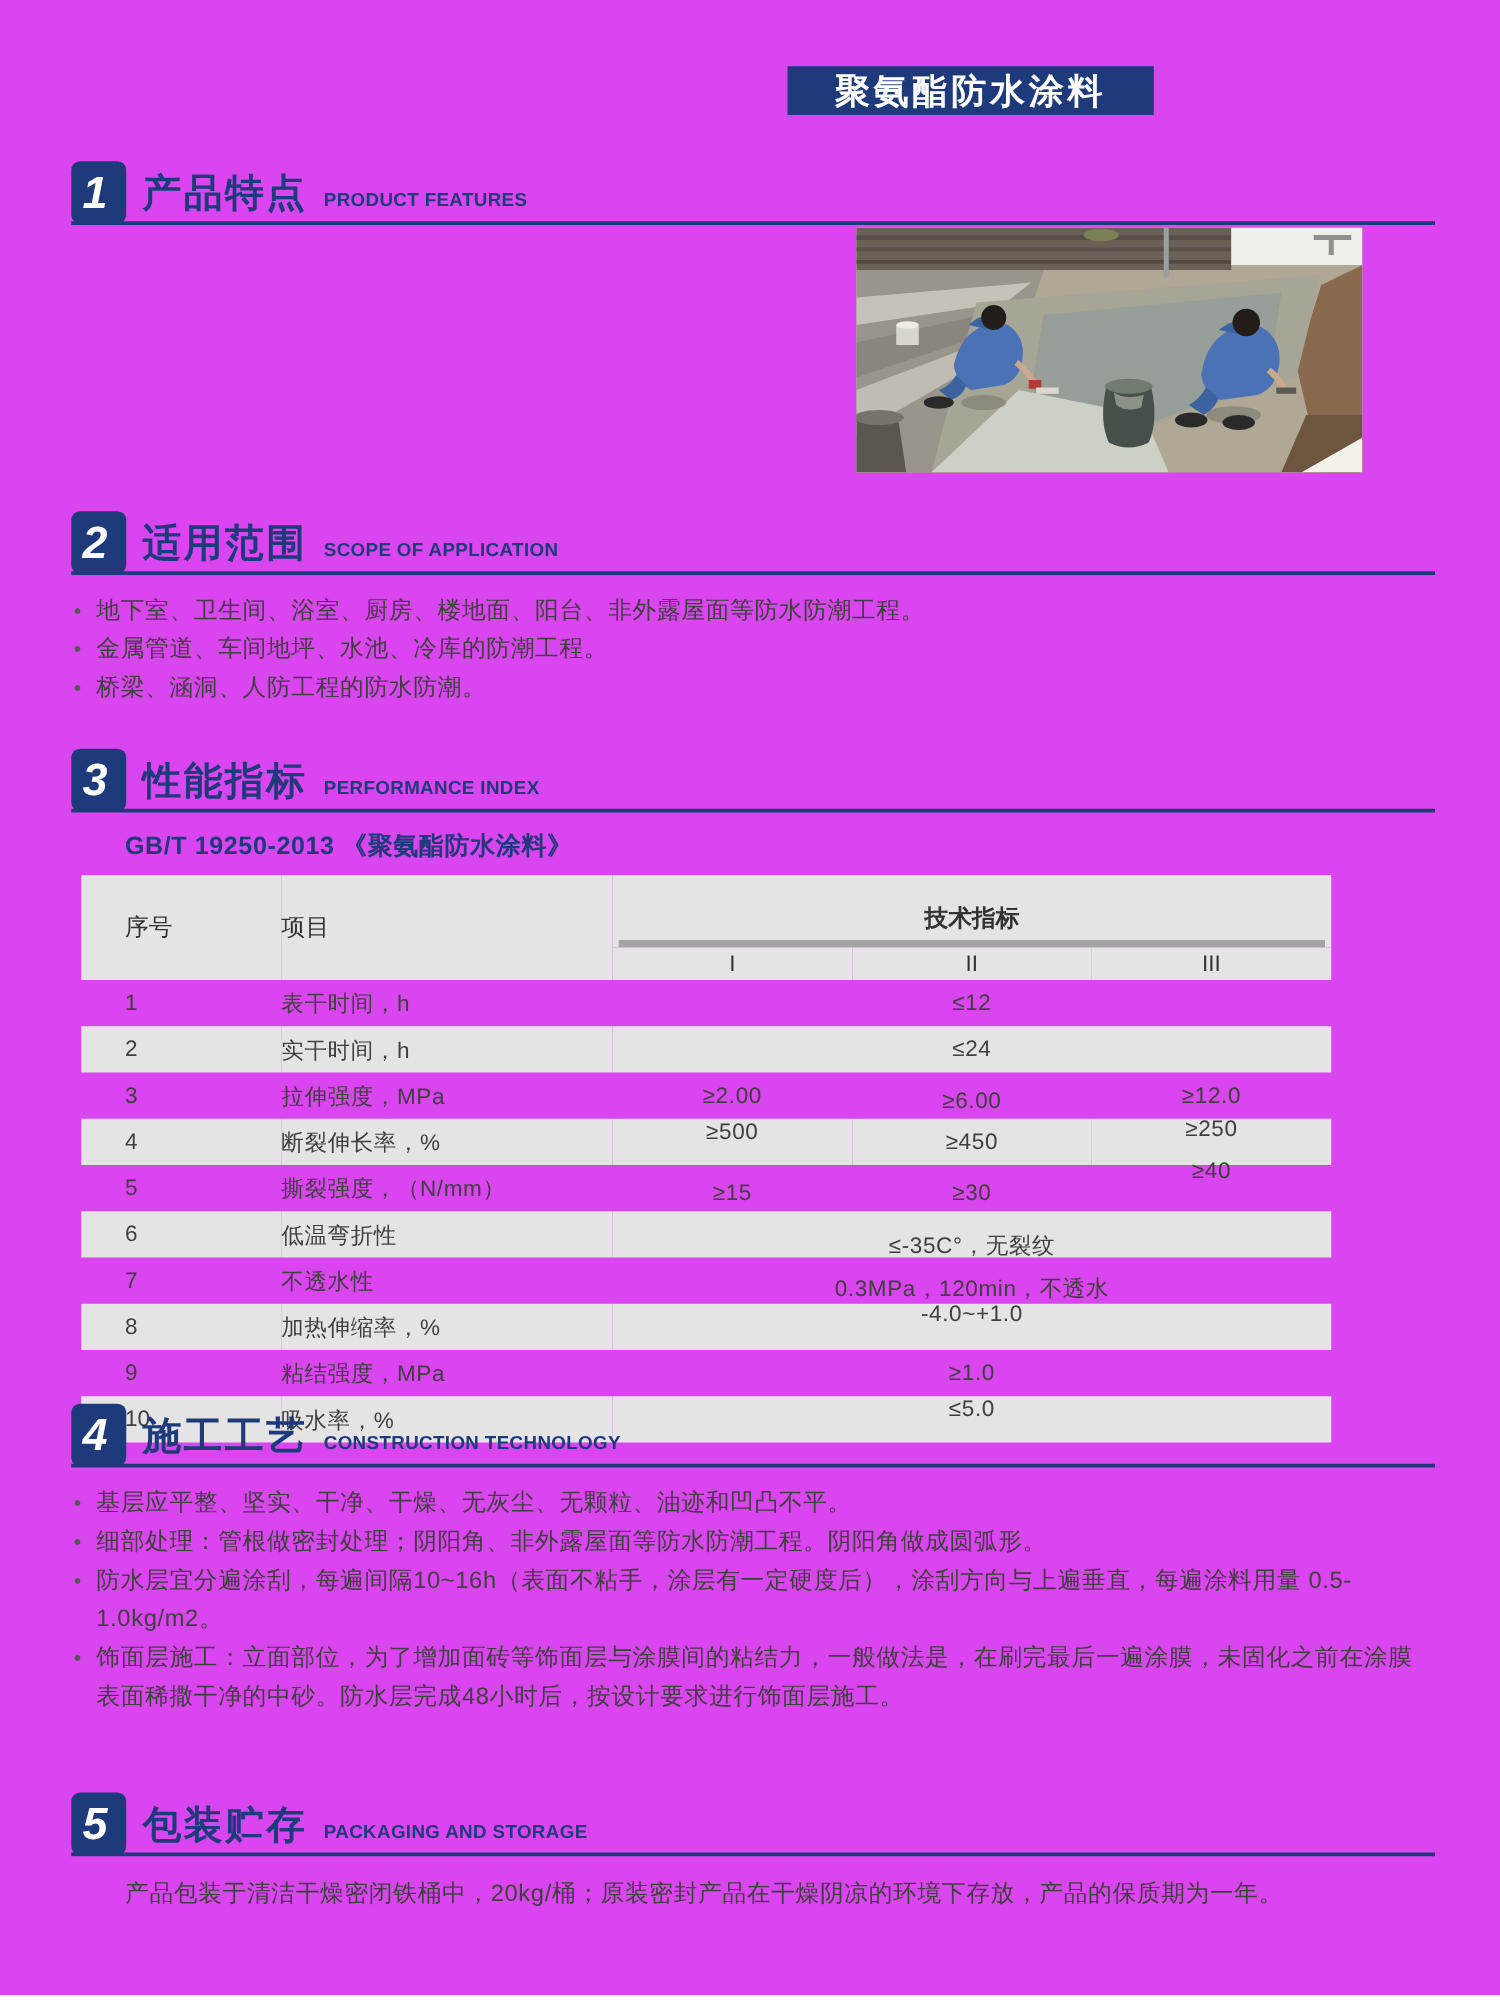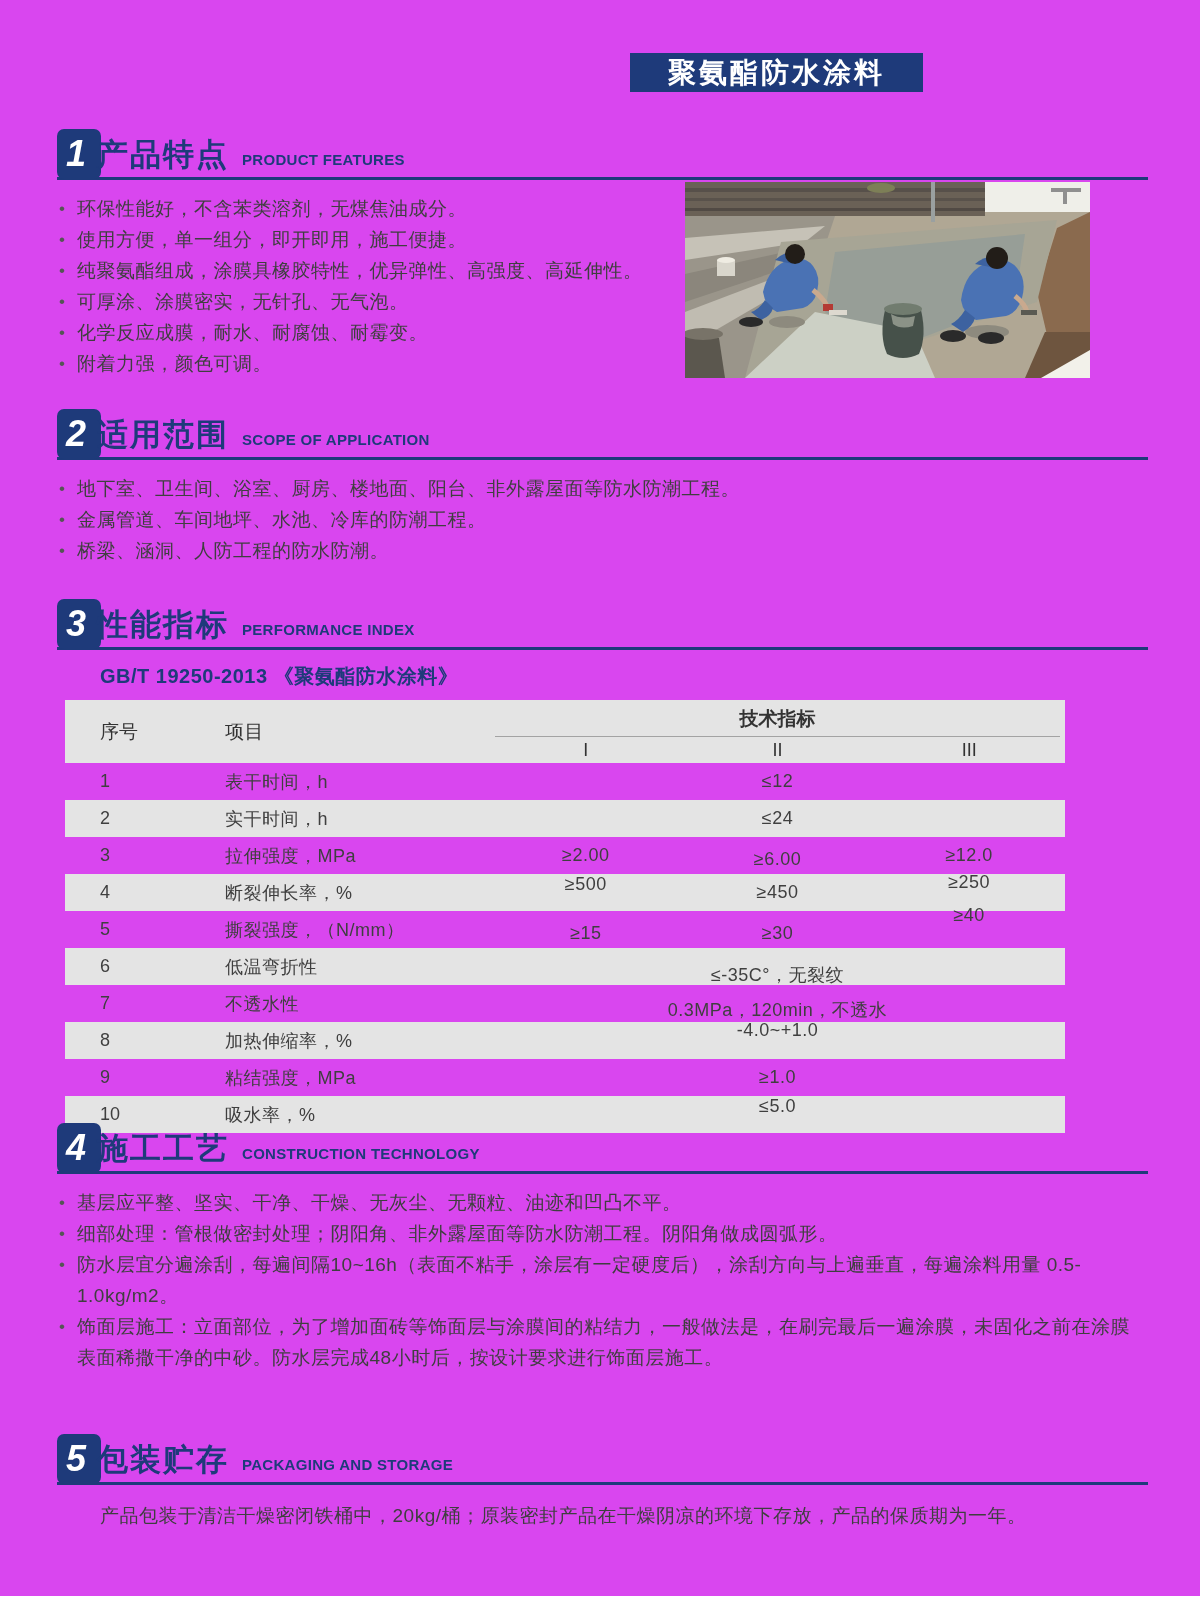--- a/index.html
+++ b/index.html
@@ -26,21 +26,21 @@
   
   .section{position:absolute;left:57px;width:1091px;}
   .sec-header{position:relative;height:52px;border-bottom:3px solid var(--navy);}
   .badge{
     position:absolute;left:0;bottom:-2px;width:44px;height:50px;
     background:var(--navy);border-radius:7px;color:#fff;
     font-style:italic;font-weight:bold;font-size:36px;
     display:flex;align-items:center;justify-content:center;
     padding-right:6px;
   }
-  .sec-titles{position:absolute;left:40px;bottom:1px;display:flex;align-items:baseline;}
+  .sec-titles{position:absolute;left:57px;bottom:1px;display:flex;align-items:baseline;}
   .sec-title{color:var(--navy);font-size:31px;font-weight:bold;letter-spacing:2px;}
   .sec-sub{color:var(--navy);font-size:15px;font-weight:bold;margin-left:13px;letter-spacing:0.3px;}
 
   
   ul.bullets{list-style:none;margin-top:13px;}
   ul.bullets li{
     position:relative;padding-left:20px;font-size:19px;line-height:31px;
     letter-spacing:0.5px;color:var(--text);
   }
   ul.bullets li::before{
@@ -64,21 +64,21 @@
   table.perf{border-collapse:collapse;width:1000px;margin-left:8px;table-layout:fixed;}
   table.perf th,table.perf td{font-weight:normal;vertical-align:middle;}
   table.perf thead th{background:var(--stripe);color:#333;}
   .c-no{width:160px;text-align:left;padding-left:35px;font-size:18px;}
   .c-item{width:265px;text-align:left;font-size:18px;letter-spacing:0.5px;}
   .c-lv{text-align:center;font-size:18px;font-weight:bold;height:26px;}
   th.c-no,th.c-item{font-size:19px;font-weight:600;}
   .c-tech{padding:0 5px;}
   .c-tech .tech-inner{
     display:block;text-align:center;font-size:19px;font-weight:600;
-    padding:6px 0 4px 0;border-bottom:1px solid #a3a3a3;
+    padding:6px 0 4px 0;border-bottom:6px solid #a3a3a3;margin-top:16px;
   }
   table.perf thead tr:first-child th{height:30px;}
   table.perf tbody tr{height:37px;}
   table.perf tbody tr:nth-child(even){background:var(--stripe);}
   table.perf tbody td{font-size:18px;}
   td.c-val{text-align:center;letter-spacing:0.5px;}
   
   .dn4{transform:translateY(4px);display:inline-block;text-align:center;}
   .dn6{transform:translateY(6px);display:inline-block;}
   .dn8{transform:translateY(8px);display:inline-block;}
@@ -97,28 +97,20 @@
   <div class="title-bar">聚氨酯防水涂料</div>
 
   <div class="section" style="top:128px;">
     <div class="sec-header">
       <div class="badge">1</div>
       <div class="sec-titles">
         <span class="sec-title">产品特点</span>
         <span class="sec-sub">PRODUCT FEATURES</span>
       </div>
     </div>
-    <ul class="bullets narrow">
-      <li>环保性能好，不含苯类溶剂，无煤焦油成分。</li>
-      <li>使用方便，单一组分，即开即用，施工便捷。</li>
-      <li>纯聚氨酯组成，涂膜具橡胶特性，优异弹性、高强度、高延伸性。</li>
-      <li>可厚涂、涂膜密实，无针孔、无气泡。</li>
-      <li>化学反应成膜，耐水、耐腐蚀、耐霉变。</li>
-      <li>附着力强，颜色可调。</li>
-    </ul>
   </div>
 
   <div class="photo" role="img" aria-label="两名工人蹲在屋面上涂刷灰色防水涂料">
     <svg width="405" height="196" viewBox="0 0 405 196" xmlns="http://www.w3.org/2000/svg">
 
       <rect x="0" y="0" width="405" height="196" fill="#b0a794"></rect>
 
       <rect x="0" y="0" width="300" height="34" fill="#6a6156"></rect>
       <rect x="0" y="6" width="300" height="4" fill="#57504a"></rect>
       <rect x="0" y="16" width="300" height="3" fill="#59524b"></rect>

